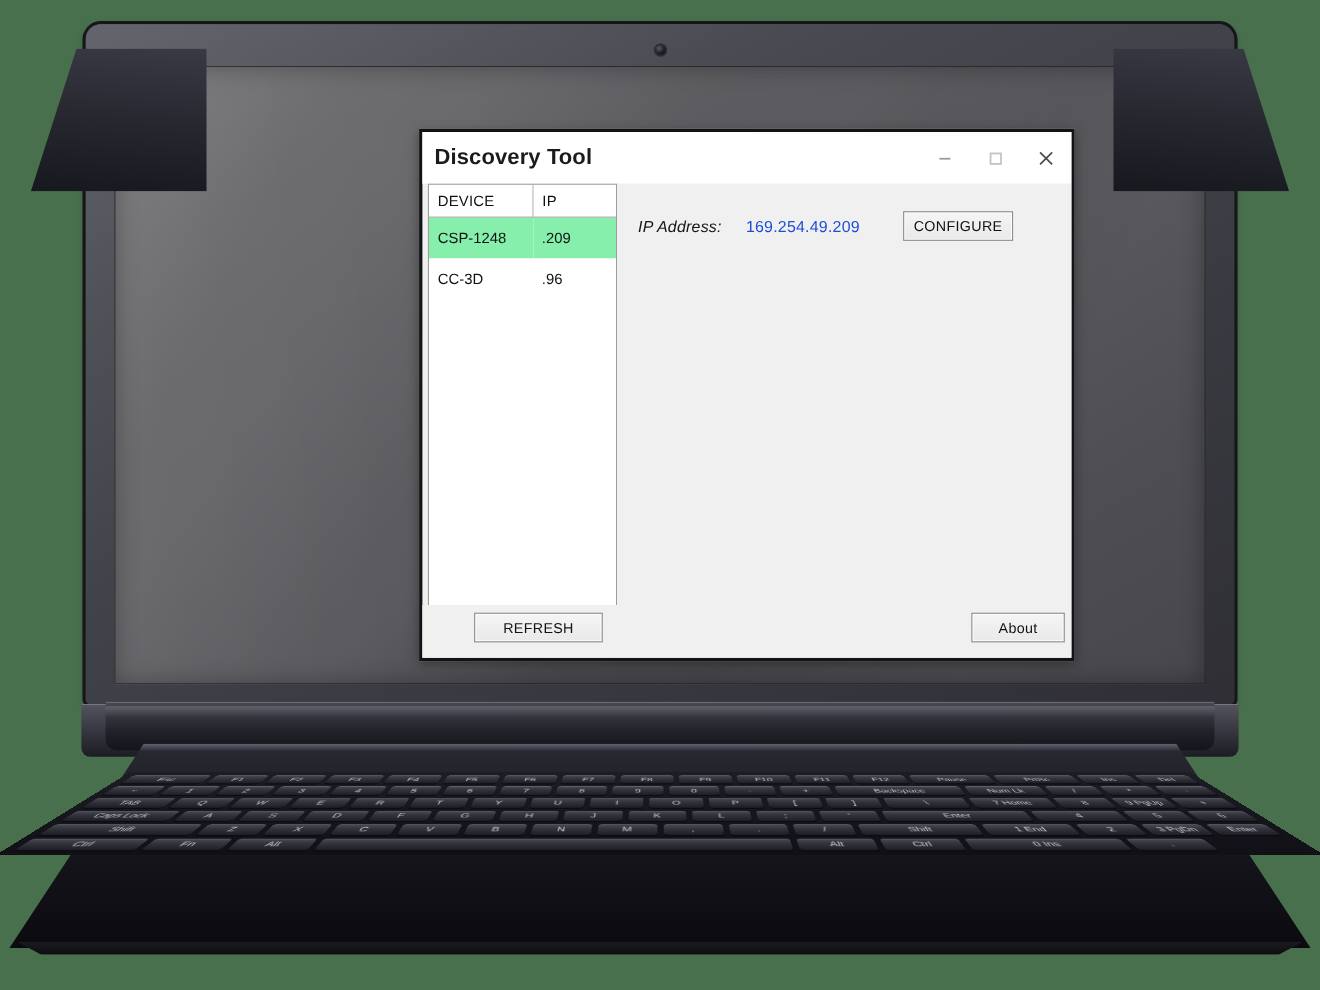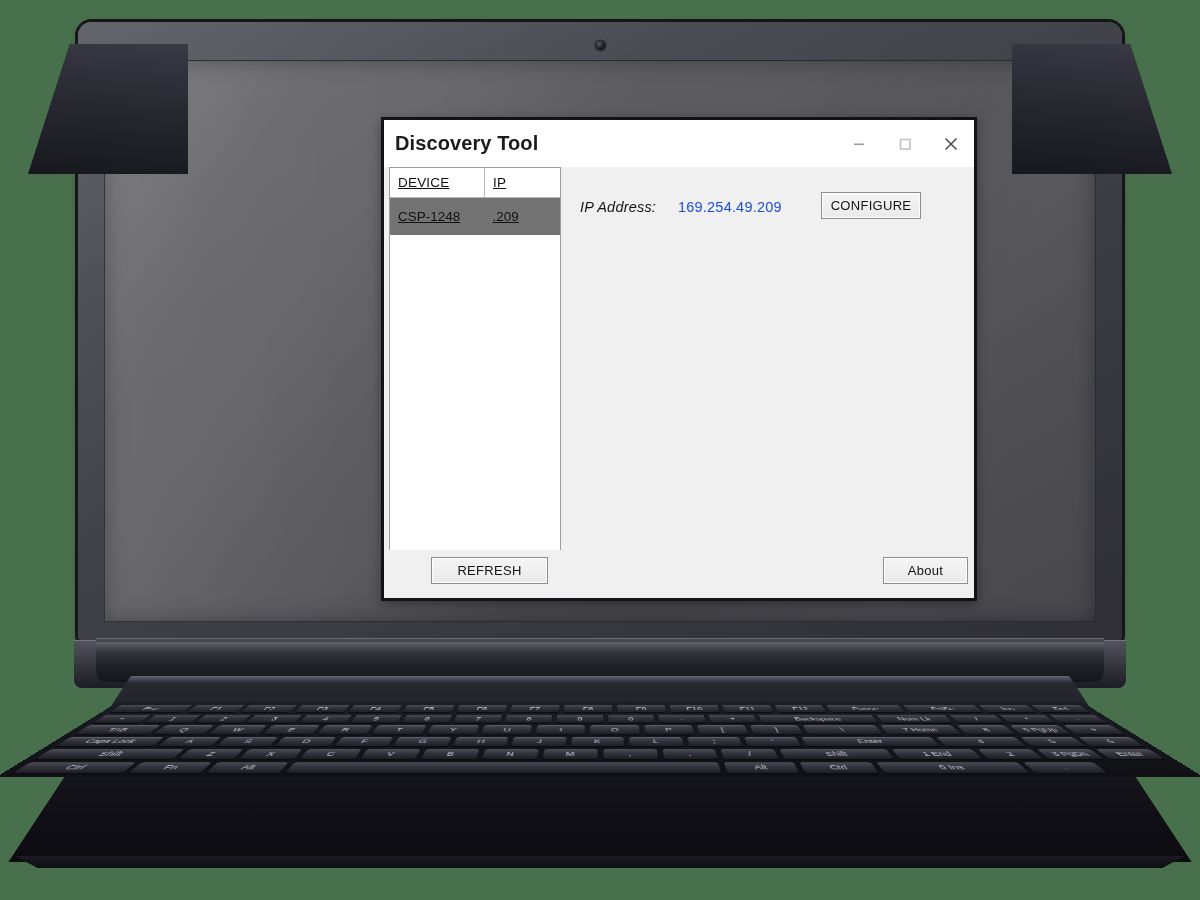--- a/index.html
+++ b/index.html
@@ -148,38 +148,37 @@
     display: flex;
     flex-direction: column;
     overflow: hidden;
   }
   table.device-table {
     border-collapse: collapse;
     width: 100%;
     table-layout: fixed;
     font-size: 13.5px;
     color: #121212;
-    text-decoration: underline;
   }
   table.device-table th {
     font-weight: normal;
     text-align: left;
     padding: 7px 0 7px 8px;
     border-bottom: 1px solid #b8b8b8;
     background: #ffffff;
     letter-spacing: .2px;
   }
   table.device-table th.col-device { width: 86px; border-right: 1px solid #b8b8b8; }
   table.device-table th.col-ip { width: auto; }
   table.device-table td {
     padding: 11px 0 11px 8px;
     background: #ffffff;
   }
   table.device-table tr.selected td {
-    background: #737373;
+    background: #86efac;
   }
 
   
   #detail-pane {
     flex: 1 1 auto;
     position: relative;
     background: #f0f0f0;
   }
   #ip-row {
     position: absolute;
@@ -396,20 +395,24 @@
               <thead>
                 <tr>
                   <th class="col-device">DEVICE</th>
                   <th class="col-ip">IP</th>
                 </tr>
               </thead>
               <tbody>
                 <tr class="selected">
                   <td>CSP-1248</td>
                   <td>.209</td>
+                </tr>
+                <tr>
+                  <td>CC-3D</td>
+                  <td>.96</td>
                 </tr>
               </tbody>
             </table>
           </div>
 
           <div id="detail-pane">
             <div id="ip-row">
               <span id="ip-label">IP Address:</span>
               <span id="ip-value">169.254.49.209</span>
             </div>

